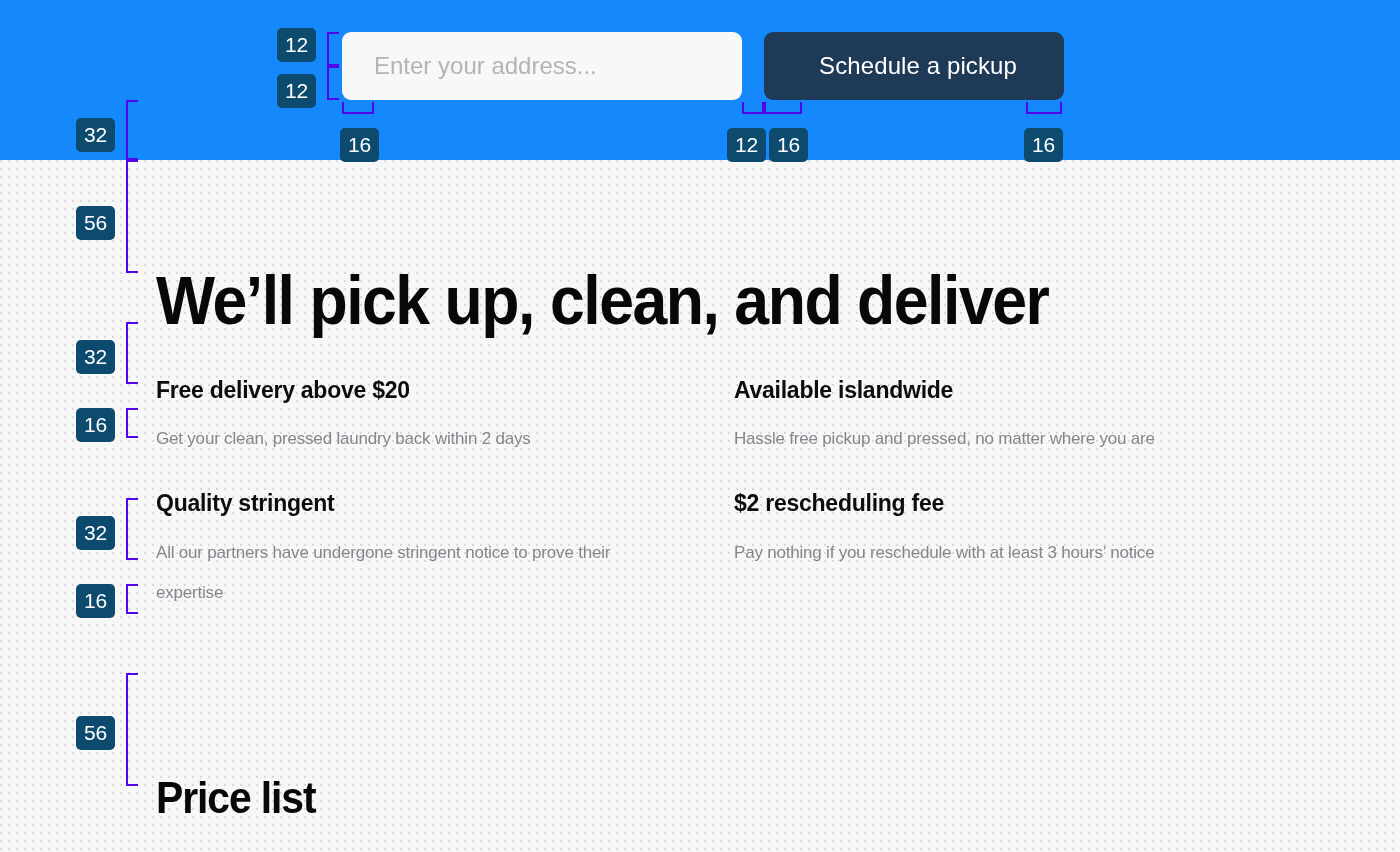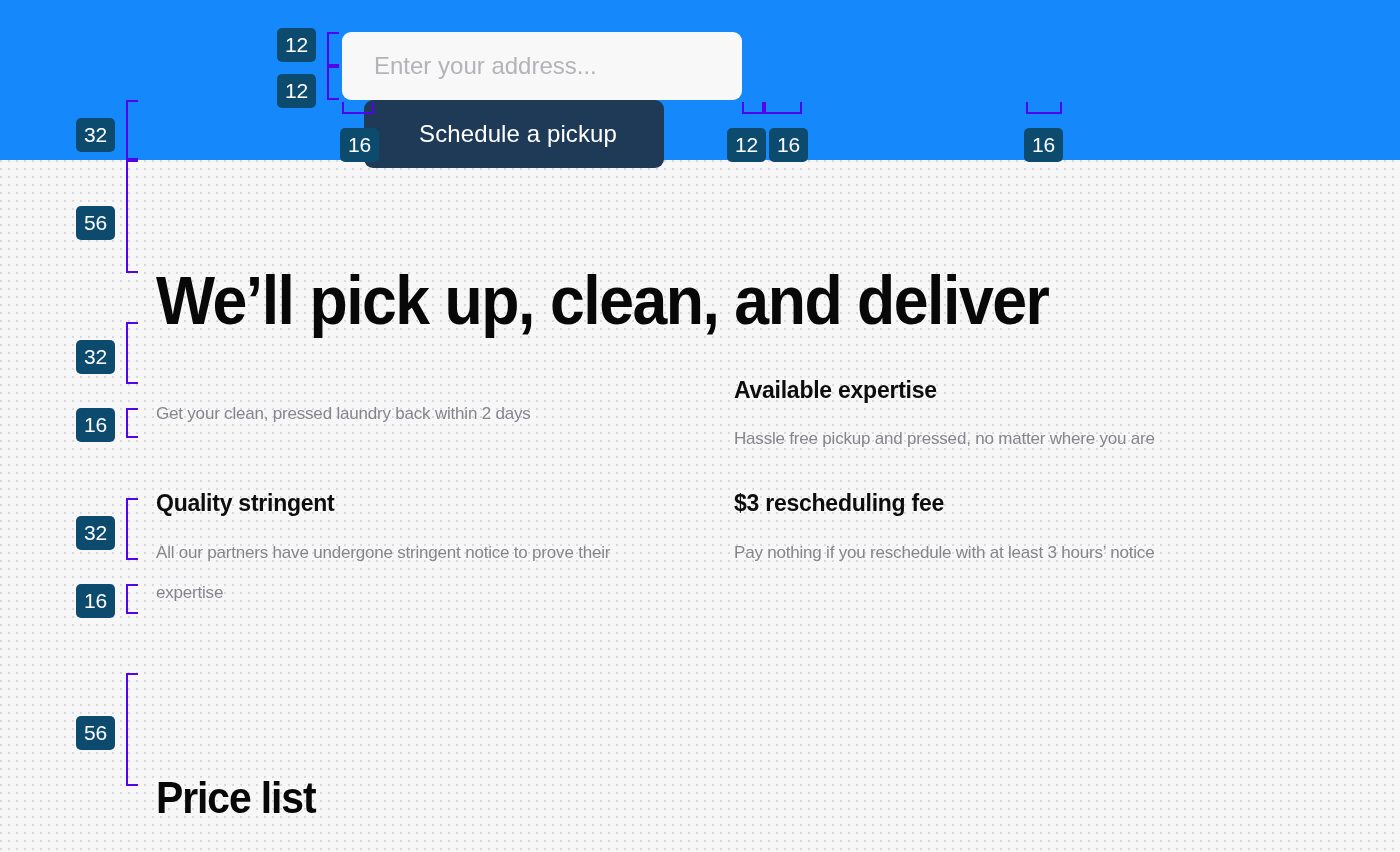--- a/index.html
+++ b/index.html
@@ -47,21 +47,20 @@
     height: 160px;
     background: #1589fb;
   }
 
   #header-controls {
     position: absolute;
     left: 342px;
     top: 32px;
     display: flex;
     align-items: flex-start;
-    flex-direction: column;
   }
 
   #address-input {
     width: 400px;
     height: 68px;
     border: none;
     outline: none;
     border-radius: 9px;
     background: #f8f8f9;
     font-family: "Liberation Sans", sans-serif;
@@ -202,35 +201,36 @@
       <button id="schedule-button">Schedule a pickup</button>
     </div>
   </div>
 
   <h1 id="headline">We’ll pick up, clean, and deliver</h1>
 
   <div id="features">
 
     <div class="feature-row">
       <div class="feature-col">
+        <div class="feature-title">Free delivery above $20</div>
         <div class="feature-desc">Get your clean, pressed laundry back within 2 days</div>
       </div>
       <div class="feature-col right">
-        <div class="feature-title">Available expertise</div>
+        <div class="feature-title">Available islandwide</div>
         <div class="feature-desc">Hassle free pickup and pressed, no matter where you are</div>
       </div>
     </div>
 
     <div class="feature-row">
       <div class="feature-col">
         <div class="feature-title">Quality stringent</div>
         <div class="feature-desc">All our partners have undergone stringent notice to prove their expertise</div>
       </div>
       <div class="feature-col right">
-        <div class="feature-title">$3 rescheduling fee</div>
+        <div class="feature-title">$2 rescheduling fee</div>
         <div class="feature-desc">Pay nothing if you reschedule with at least 3 hours’ notice</div>
       </div>
     </div>
 
   </div>
 
   <h2 id="pricelist-heading">Price list</h2>
 
   <div class="anno-bracket-v" style="left:327px; top:32px; height:34px;"></div>
   <div class="anno-badge" style="left:277px; top:28px;">12</div>

